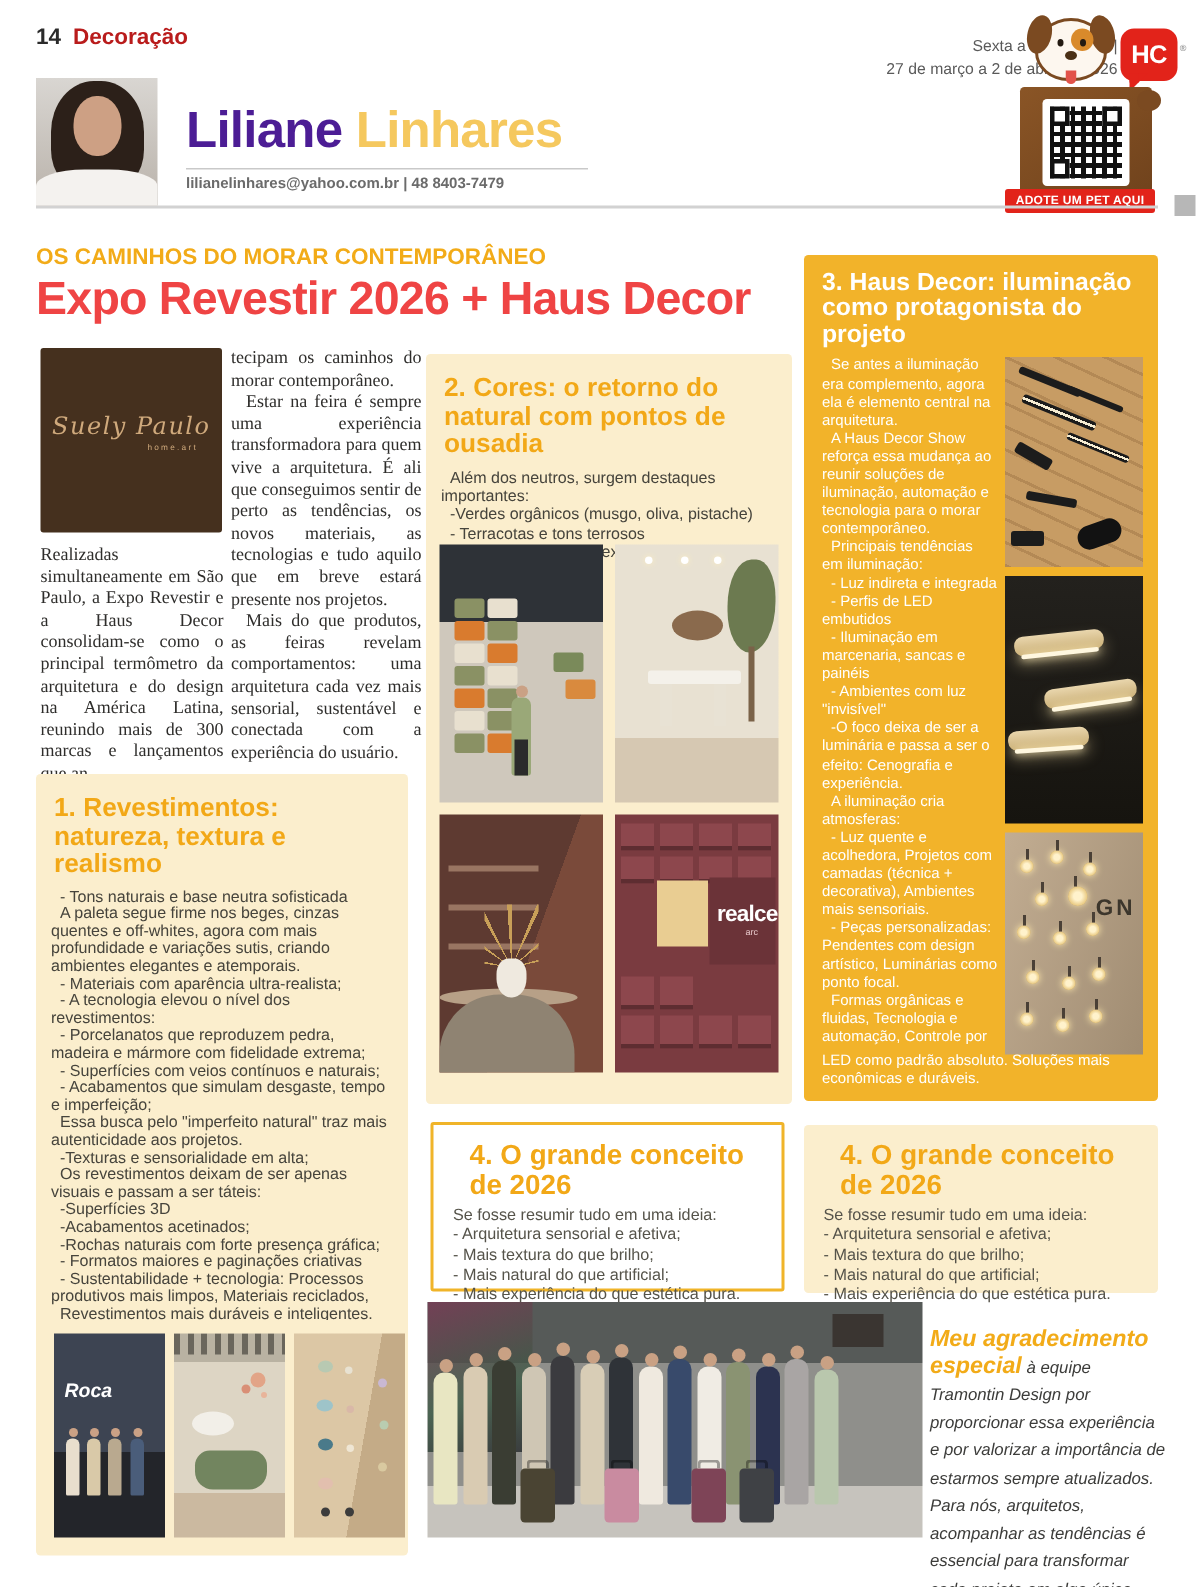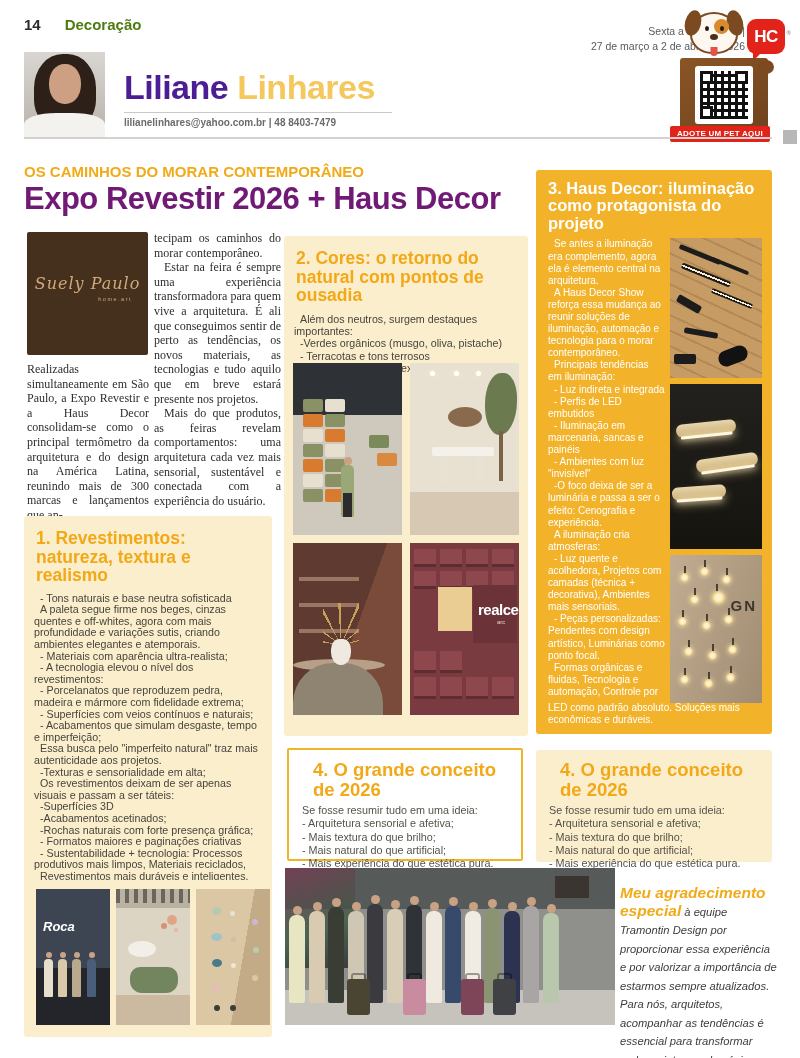--- a/index.html
+++ b/index.html
@@ -2,21 +2,21 @@
 <html><head>
 <meta charset="utf-8">
 <style>
   * { margin:0; padding:0; box-sizing:border-box; }
   body { background:#e8e8e8; font-family:"Liberation Sans", sans-serif; }
   .page { position:relative; width:800px; height:1058px; background:#ffffff; margin:0 auto; overflow:hidden; }
 
   
   .folio { position:absolute; left:24px; top:16px; font-size:15px; font-weight:800; }
   .folio .num { color:#2b2b2b; margin-right:8px; }
-  .folio .sec { color:#4d7c0f;margin-left:16px; }
+  .folio .sec { color:#b91c1c; }
   .dateline { position:absolute; left:535px; top:24px; width:210px; text-align:right;
               font-size:10.5px; color:#5a5a5a; line-height:1.4; }
   .hc-logo { position:absolute; left:747px; top:19px; width:38px; height:35px; background:#e2231a;
              border-radius:9px; color:#fff; font-weight:800; font-size:17px; text-align:center;
              line-height:35px; letter-spacing:-.5px; }
   .hc-logo::after { content:""; position:absolute; left:6px; bottom:-7px; border:6px solid transparent;
              border-top-color:#e2231a; border-left-color:#e2231a; }
   .hc-logo .reg { position:absolute; top:-3px; right:-6px; font-size:6px; color:#9a9a9a; letter-spacing:0; }
 
   .pet-widget { position:absolute; left:662px; top:14px; width:114px; height:128px; }
@@ -53,21 +53,21 @@
   .p-hair { position:absolute; left:10px; top:2px; width:62px; height:74px; background:#2c2019; border-radius:46% 46% 38% 38%; }
   .p-face { position:absolute; left:25px; top:12px; width:32px; height:40px; background:#cda084; border-radius:48%; }
   .p-top  { position:absolute; left:0; bottom:-4px; width:81px; height:28px; background:#f4f2ef; border-radius:40% 40% 0 0; }
   .byline-name { position:absolute; left:124px; top:68px; font-size:34px; font-weight:800; letter-spacing:-.5px; }
   .byline-name .bold { color:#4c1d95; } .byline-name .light { color:#f5c85e; font-weight:700; }
   .byline-rule { position:absolute; left:124px; top:112px; width:268px; height:1px; background:#c9c9c9; }
   .byline-contact { position:absolute; left:124px; top:117px; font-size:10px; font-weight:700; color:#6b6b6b; }
 
   
   .kicker { position:absolute; left:24px; top:163px; font-size:15px; font-weight:800; color:#f2ab18; }
-  .headline { position:absolute; left:24px; top:181px; font-size:31px; font-weight:800; color:#701a75; letter-spacing:-.5px; }
+  .headline { position:absolute; left:24px; top:181px; font-size:31px; font-weight:800; color:#ef4444; letter-spacing:-.5px; }
 
   
   .brand-box { position:absolute; left:27px; top:232px; width:121px; height:123px; background:#45301e;
                border-radius:2px; color:#cfa97c; }
   .brand-script { position:absolute; left:0; right:0; top:42px; text-align:center;
                font-family:"DejaVu Serif", serif; font-style:italic; font-size:16px; letter-spacing:1px; }
   .brand-sub { position:absolute; right:16px; top:64px; font-size:5.5px; letter-spacing:1.5px; }
   .serif-col { position:absolute; font-family:"Liberation Serif", serif; font-size:12px; line-height:14.6px;
                color:#2e2d2b; text-align:justify; }
   .col-a { left:27px; top:362px; width:122px; height:150px; }

